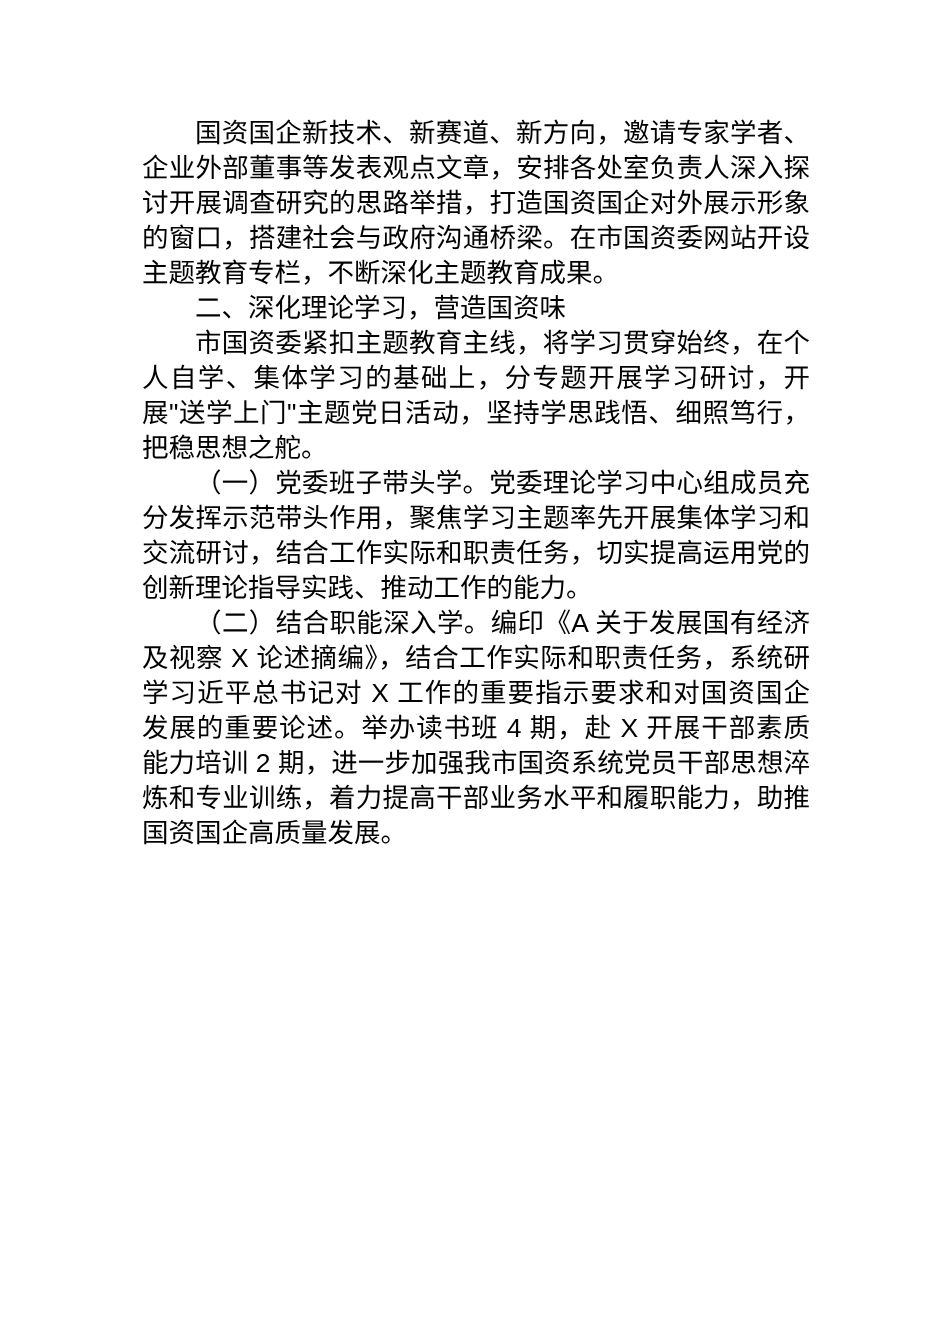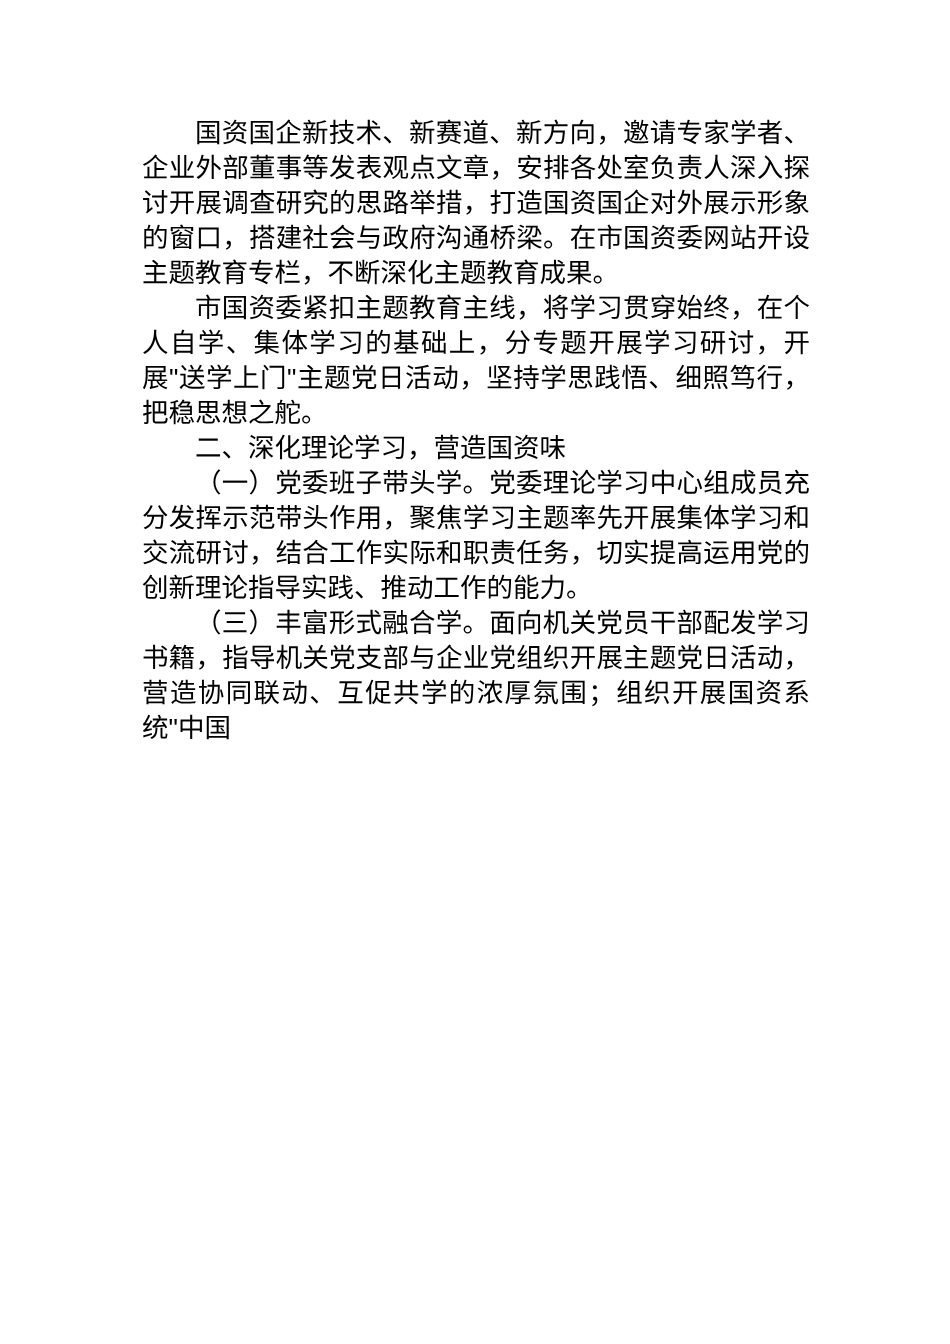--- a/index.html
+++ b/index.html
@@ -37,18 +37,18 @@
   .para.heading {
     text-align: left;
   }
 </style>
 </head>
 <body>
 
 <div class="page" style="--page-bg: #ffffff; --page-fg: #000000;">
   <div class="doc">
       <p class="para body">国资国企新技术、新赛道、新方向，邀请专家学者、企业外部董事等发表观点文章，安排各处室负责人深入探讨开展调查研究的思路举措，打造国资国企对外展示形象的窗口，搭建社会与政府沟通桥梁。在市国资委网站开设主题教育专栏，不断深化主题教育成果。</p>
+      <p class="para heading">二、深化理论学习，营造国资味</p>
       <p class="para body">市国资委紧扣主题教育主线，将学习贯穿始终，在个人自学、集体学习的基础上，分专题开展学习研讨，开展"送学上门"主题党日活动，坚持学思践悟、细照笃行，把稳思想之舵。</p>
-      <p class="para heading">二、深化理论学习，营造国资味</p>
       <p class="para body">（一）党委班子带头学。党委理论学习中心组成员充分发挥示范带头作用，聚焦学习主题率先开展集体学习和交流研讨，结合工作实际和职责任务，切实提高运用党的创新理论指导实践、推动工作的能力。</p>
-      <p class="para body">（三）丰富形式融合学。面向机关党员干部配发学习书籍，指导机关党支部与企业党组织开展主题党日活动，营造协同联动、互促共学的浓厚氛围；组织开展国资系统"中国</p>
+      <p class="para body">（二）结合职能深入学。编印《A 关于发展国有经济及视察 X 论述摘编》，结合工作实际和职责任务，系统研学习近平总书记对 X 工作的重要指示要求和对国资国企发展的重要论述。举办读书班 4 期，赴 X 开展干部素质能力培训 2 期，进一步加强我市国资系统党员干部思想淬炼和专业训练，着力提高干部业务水平和履职能力，助推国资国企高质量发展。</p>
     </div>
 </div>
 
 </body></html>

